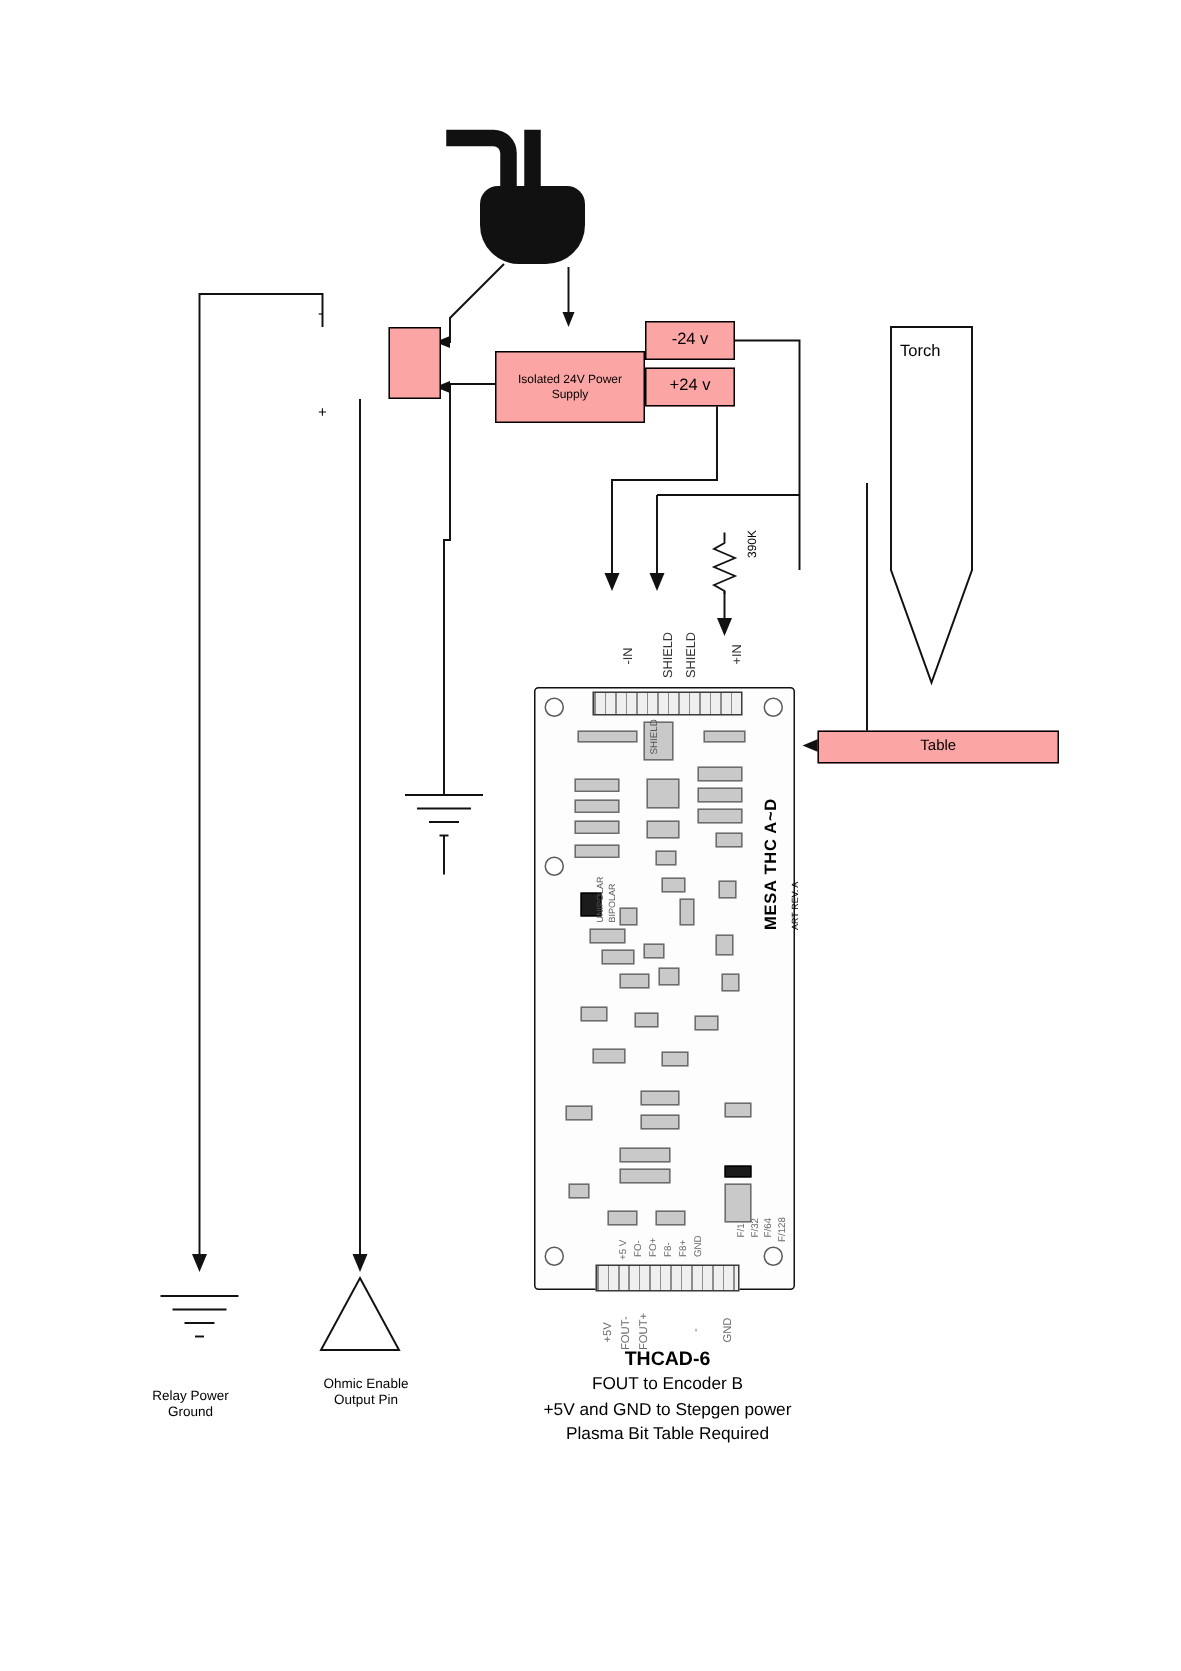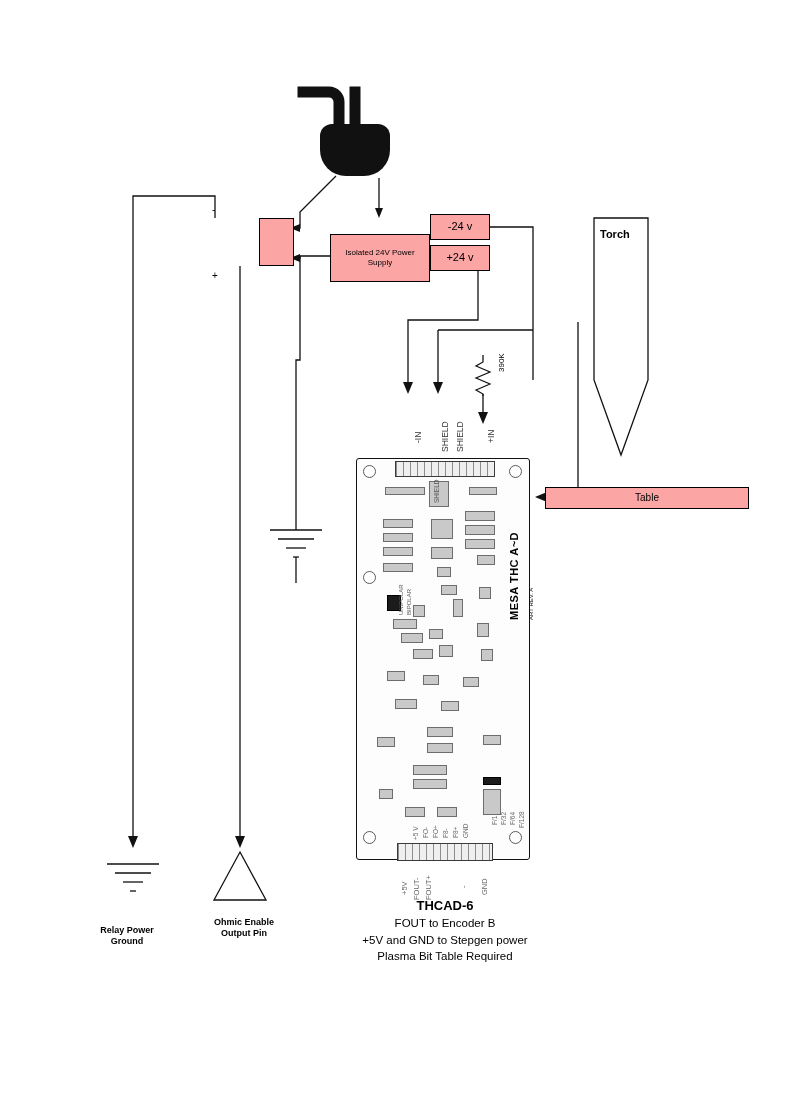--- a/index.html
+++ b/index.html
@@ -38,21 +38,20 @@
     text-align: center;
     font-size: 9px;
     line-height: 1.25;
   }
   .lbl {
     position: absolute;
     font-size: 9px;
     line-height: 1.25;
     text-align: center;
     white-space: pre;
-    font-weight: bold;
   }
   .lbl-rot {
     position: absolute;
     font-size: 7.5px;
     line-height: 1;
     transform-origin: left top;
     transform: rotate(-90deg);
     white-space: nowrap;
     color: #555;
   }
@@ -64,21 +63,21 @@
   #ac-sine-box {
     left: 259px; top: 218px; width: 35px; height: 48px;
   }
   #psu-box {
     left: 330px; top: 234px; width: 100px; height: 48px;
     flex-direction: column;
     font-size: 8px;
   }
   #neg24-box { left: 430px; top: 214px; width: 60px; height: 26px; }
   #pos24-box { left: 430px; top: 245px; width: 60px; height: 26px; }
-  #table-box { left: 545px; top: 487px; width: 204px; height: 22px; font-size: 10px; }
+  #table-box { left: 545px; top: 487px; width: 161px; height: 22px; font-size: 10px; }
 
   .term-lbl { position: absolute; font-size: 10px; }
   #term-minus { left: 212px; top: 204px; }
   #term-plus  { left: 212px; top: 270px; }
 
   
   #torch-label { left: 600px; top: 228px; font-size: 11px; }
 
   
   #res-label {

